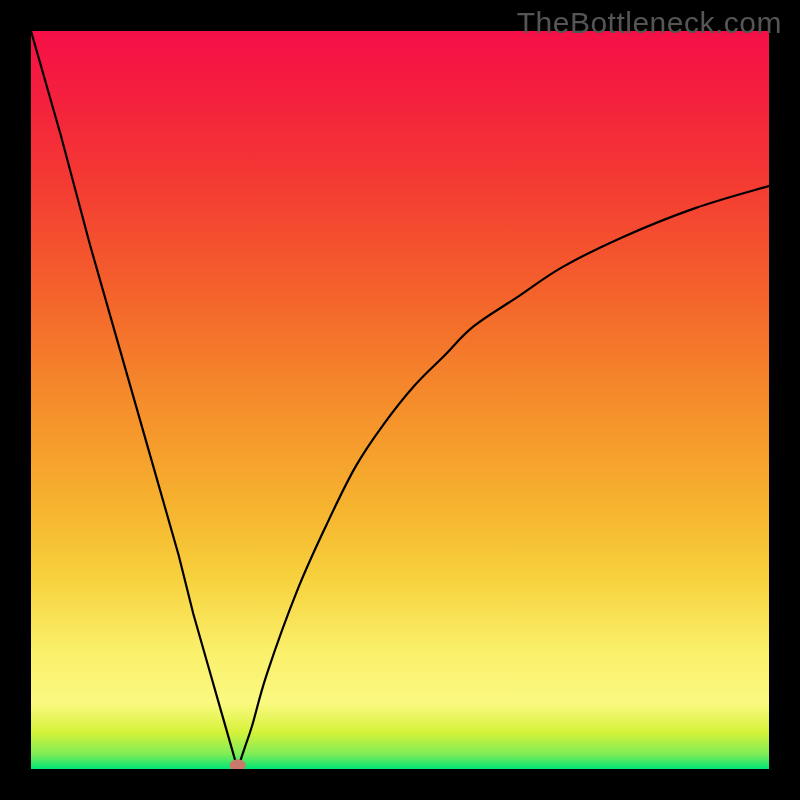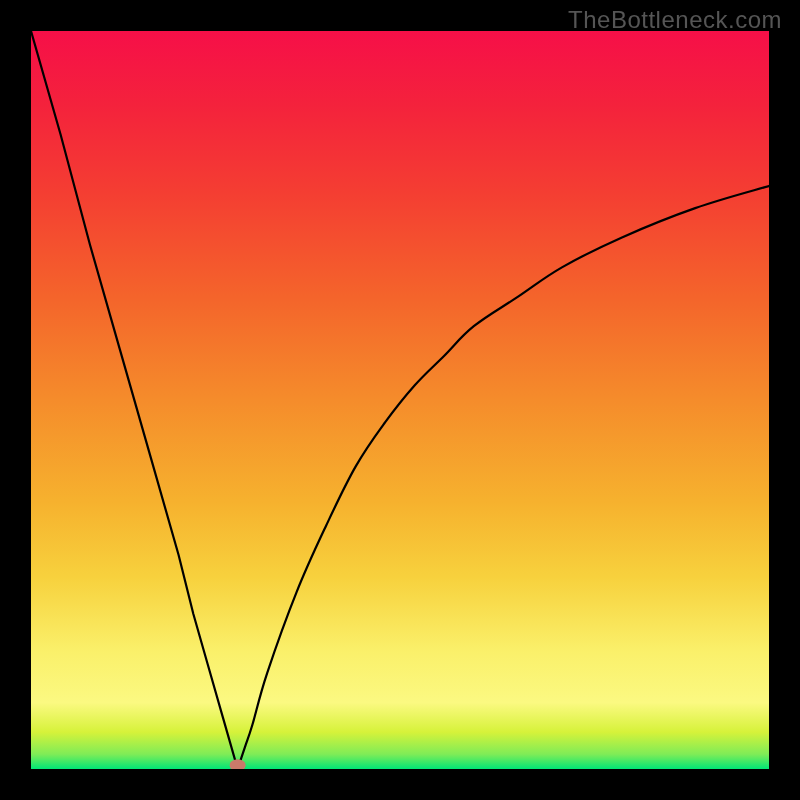--- a/index.html
+++ b/index.html
@@ -17,21 +17,21 @@
     width: 800px;
     height: 800px;
     background: #000;
   }
   .watermark {
     position: absolute;
     top: 6px;
     right: 18px;
     color: #555;
     font-family: Arial, Helvetica, sans-serif;
-    font-size: 24px;
+    font-size: 30px;
     font-weight: 500;
     letter-spacing: 0.5px;
     z-index: 10;
   }
   svg.plot {
     position: absolute;
     top: 31px;
     left: 31px;
     width: 738px;
     height: 738px;

